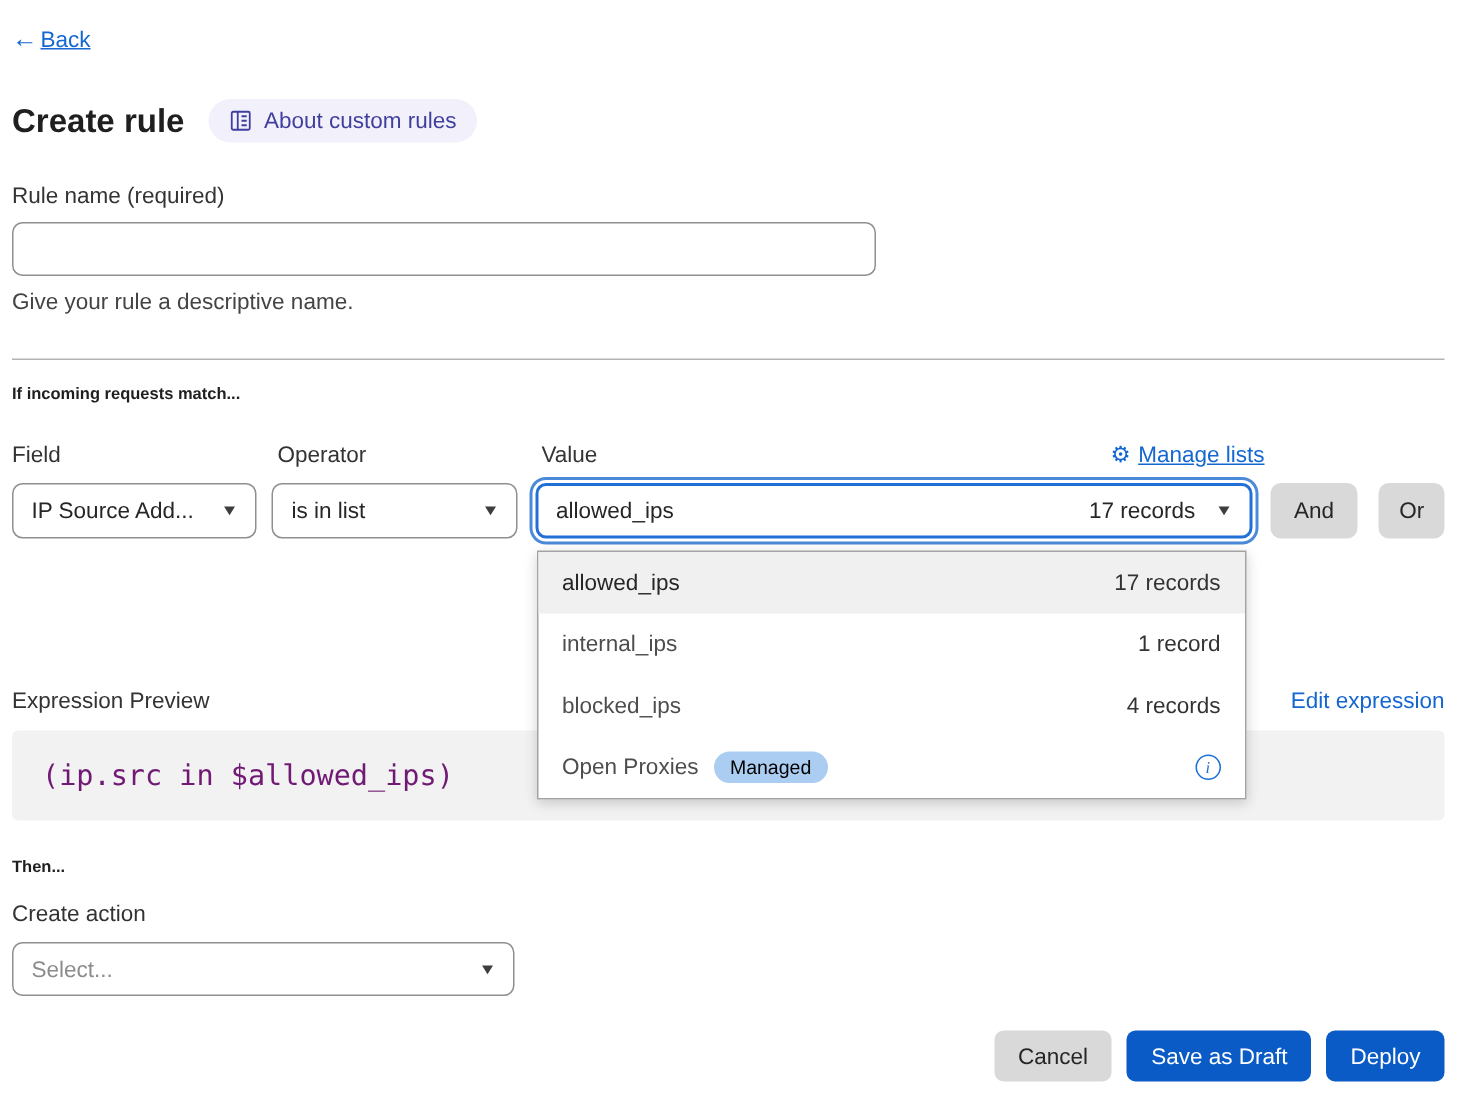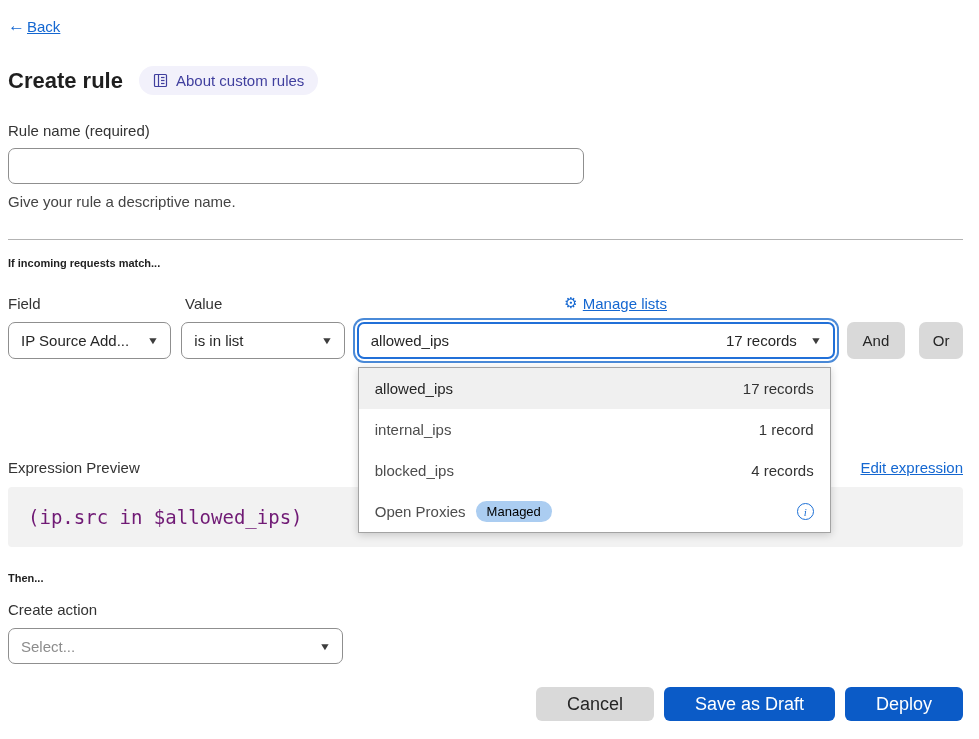--- a/index.html
+++ b/index.html
@@ -70,33 +70,33 @@
   .dd-row .dd-meta { color:#333; }
   .dd-left { display:flex; align-items:center; gap:10px; }
   .managed-badge { background:#abcdf1; color:#000000; font-size:13px; padding:3px 11px; border-radius:11px; }
   .info-icon { width:17px; height:17px; border:1.5px solid #1b6fd6; border-radius:50%; color:#1b6fd6;
     display:inline-flex; align-items:center; justify-content:center; font-size:11px; font-style:italic;
     font-family:"Liberation Serif","DejaVu Serif",serif; cursor:pointer; }
 
   
   .expr-header { margin-top:100px; display:flex; justify-content:space-between; align-items:center; }
   .expr-label { color:#333; }
-  .edit-link { color:#1467d1; text-decoration:underline; cursor:pointer; }
+  .edit-link { color:#1467d1; cursor:pointer; }
   .expr-block { margin-top:11px; background:#f2f2f2; border-radius:4px; height:60px; display:flex; align-items:center; padding:0 20px; }
   .expr-code { font-family:"DejaVu Sans Mono","Liberation Mono",monospace; font-size:19px; color:#701a75; }
 
   
   .then-heading { margin-top:25px; }
   .action-label { margin-top:17px; color:#333; }
   .action-select { margin-top:10px; width:335px; height:36px; }
   .action-placeholder { color:#8c8c8c; }
 
   
   .footer { margin-top:23px; display:flex; justify-content:flex-end; align-items:center; }
-  .btn { height:34px; border:none; border-radius:6px; font-family:inherit; font-size:18px; padding:0 31px; cursor:pointer; }
+  .btn { height:34px; border:none; border-radius:6px; font-family:inherit; font-size:15px; padding:0 16px; cursor:pointer; }
   .btn-gray { background:#d9d9d9; color:#262626; margin-right:10px; }
   .btn-blue { background:#0b5bc7; color:#ffffff; }
   .btn-save { margin-right:10px; }
 </style>
 </head>
 <body>
 
 <div class="page">
 
   <a class="back-link">
@@ -125,20 +125,21 @@
   <div class="rule-label">Rule name (required)</div>
   <input class="rule-input" type="text" value="" style="">
   <div class="rule-helper">Give your rule a descriptive name.</div>
 
   <hr class="divider">
 
   <div class="section-heading">If incoming requests match...</div>
 
   <div class="cond-labels">
     <div class="lab-field">Field</div>
+    <div class="lab-operator">Operator</div>
     <div class="lab-value">
       <span>Value</span>
       <a class="manage-link">
         <span class="gear">⚙</span>
         <span class="manage-text">Manage lists</span>
       </a>
     </div>
   </div>
 
   <div class="cond-row">

